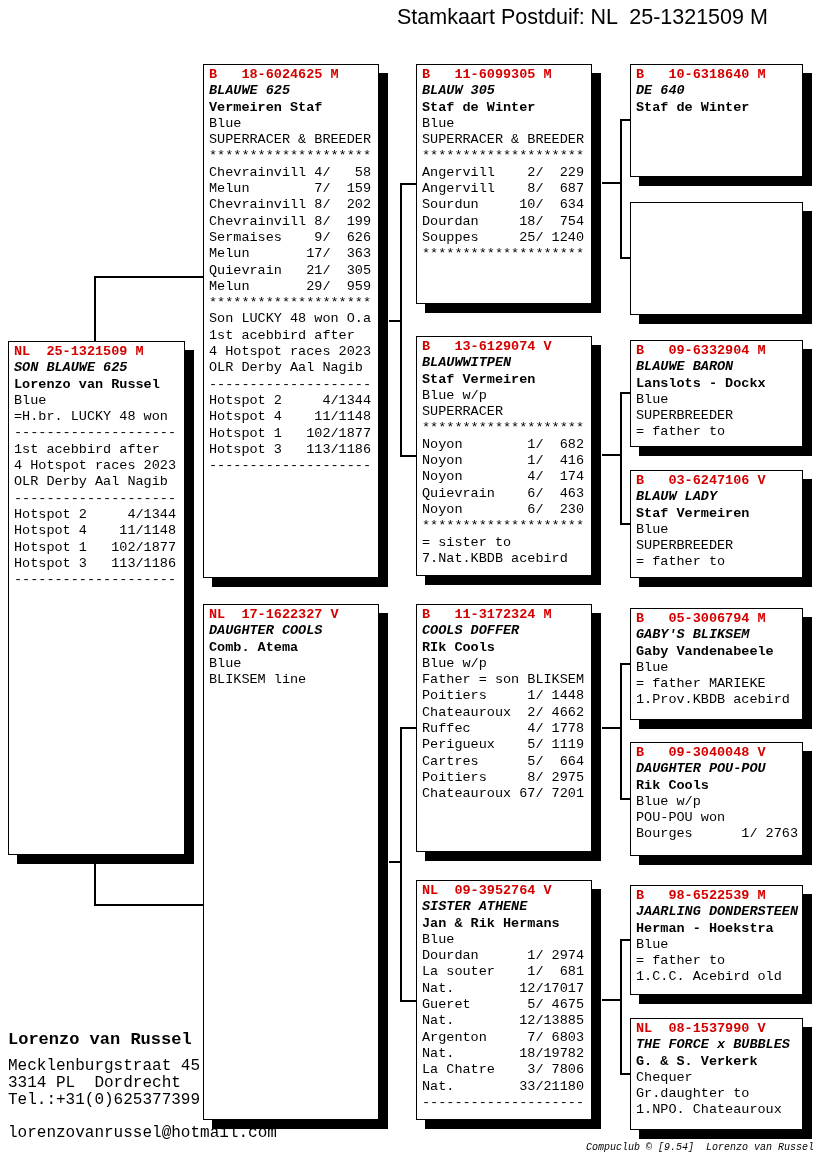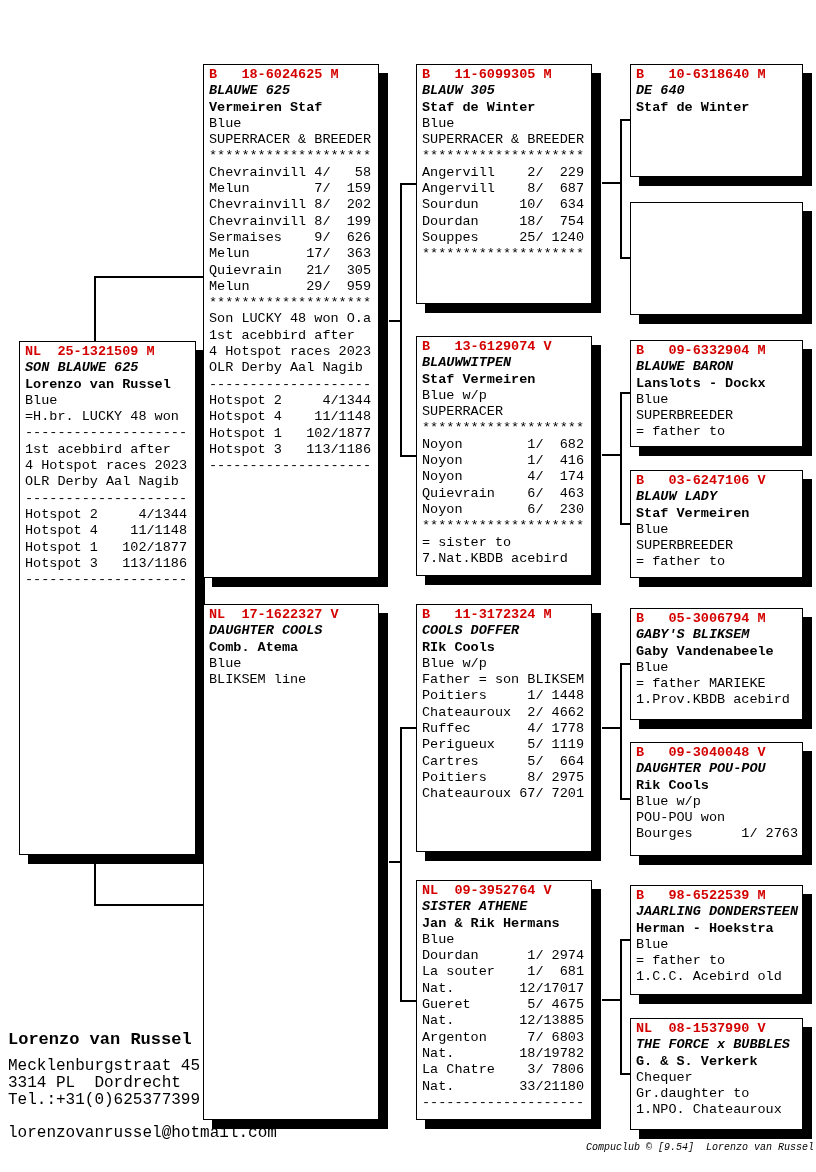--- a/index.html
+++ b/index.html
@@ -48,22 +48,23 @@
   .footer-credit {
     position: absolute; right: 2px; top: 1142px;
     font-style: italic; font-size: 10px; white-space: pre;
   }
 </style>
 </head>
 <body>
 
 <div class="page">
 
-
-  <div class="pbox" style="left:19px;top:341px;width:177px;height:514px">
+  <div class="page-title">Stamkaart Postduif: NL  25-1321509 M</div>
+
+  <div class="pbox" style="left:8px;top:341px;width:177px;height:514px">
     <div class="ring">NL  25-1321509 M</div>
     <div class="bname">SON BLAUWE 625</div>
     <div class="owner">Lorenzo van Russel</div>
     <pre class="body">Blue
 =H.br. LUCKY 48 won
 --------------------
 1st acebbird after
 4 Hotspot races 2023
 OLR Derby Aal Nagib
 --------------------

